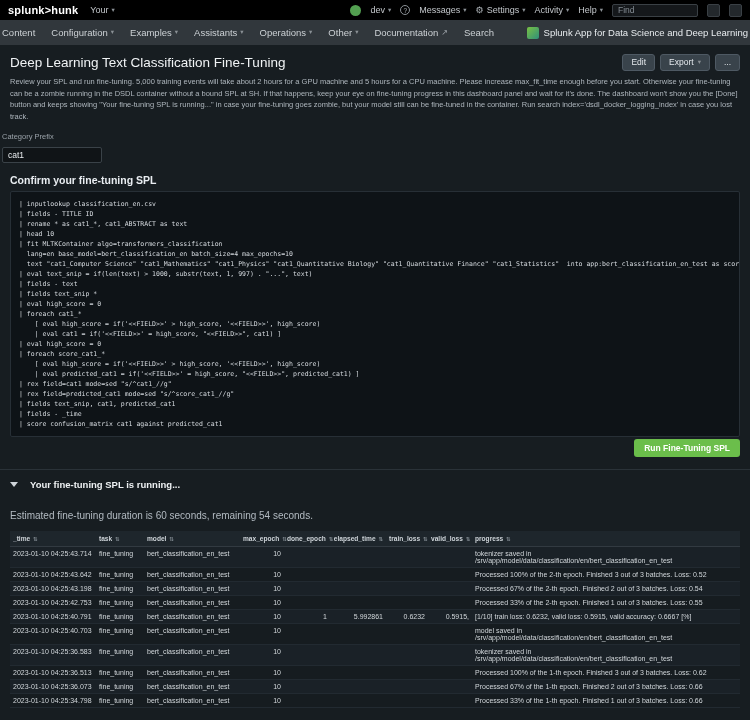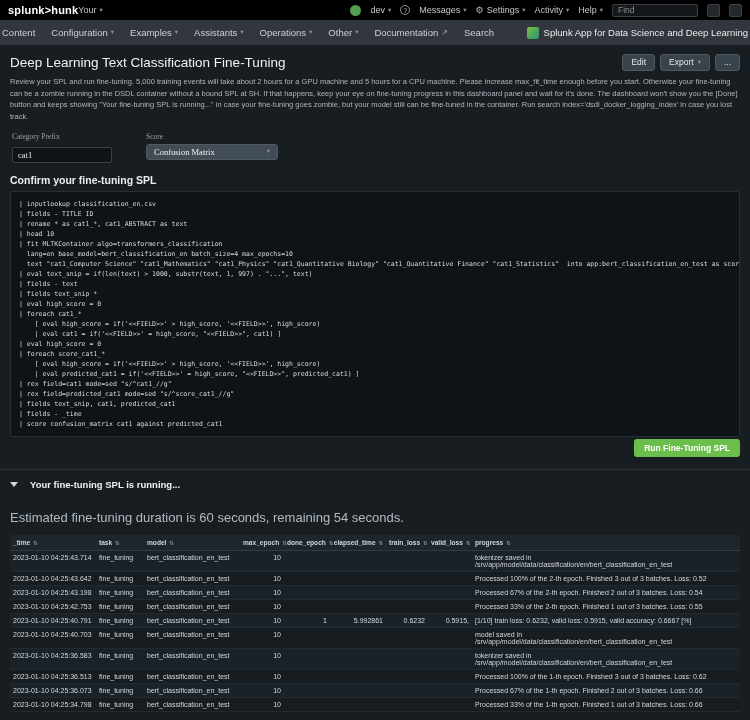--- a/index.html
+++ b/index.html
@@ -6,21 +6,21 @@
     --page-bg:#171d21; --topbar-bg:#000000; --navbar-bg:#31373c;
     --code-bg:#0e1317; --accent-green:#6bbe4b;
   }
   *{box-sizing:border-box;}
   html,body{margin:0;padding:0;}
   body{
     width:750px;min-height:720px;background:var(--page-bg);
     font-family:"Liberation Sans","DejaVu Sans",sans-serif;color:#d5dadd;
   }
   
-  .topbar{display:flex;align-items:center;height:20px;background:var(--topbar-bg);padding:0 8px;}
+  .topbar{display:flex;align-items:center;height:20px;background:var(--topbar-bg);padding:0 8px;gap:12px;}
   .logo{font-weight:bold;font-size:11px;color:#ffffff;letter-spacing:.2px;}
   .tb-item{display:flex;align-items:center;gap:3px;font-size:9px;color:#c3c7cb;text-decoration:none;cursor:pointer;white-space:nowrap;}
   .caret{font-size:6.5px;color:#8b9196;line-height:1;}
   .topbar-right{margin-left:auto;display:flex;align-items:center;gap:9px;justify-content:flex-end;}
   .avatar{width:11px;height:11px;border-radius:50%;background:#53a051;display:inline-block;}
   .circle-icon{width:10px;height:10px;border-radius:50%;border:1px solid #8b9196;color:#aeb4b9;font-size:6.5px;display:inline-flex;align-items:center;justify-content:center;}
   .gear-glyph{font-size:9px;color:#aeb4b9;line-height:1;}
   .find{width:86px;height:13px;background:#15181b;border:1px solid #3a4045;border-radius:2px;color:#d0d5d9;font-size:8.5px;padding:0 5px;font-family:inherit;}
   .find::placeholder{color:#848c93;}
   .tile{width:13px;height:13px;border:1px solid #3a4045;background:#23282c;border-radius:2px;display:inline-block;cursor:pointer;}
@@ -33,37 +33,37 @@
   .app-logo{width:12px;height:12px;border-radius:2px;background:linear-gradient(135deg,#79c143,#2f8f7b);}
   .app-title{font-size:9.5px;color:#e8ecef;white-space:nowrap;}
   
   .page-header{display:flex;align-items:center;padding:9px 10px 5px;}
   h1{margin:0;font-size:13.5px;color:#f0f3f5;font-weight:normal;}
   .header-actions{margin-left:auto;display:flex;gap:5px;}
   .btn{display:inline-flex;align-items:center;gap:4px;background:#39434b;border:1px solid #4e5963;color:#e4e8ec;font-size:8.5px;padding:2px 8px;border-radius:3px;cursor:pointer;font-family:inherit;line-height:1.3;}
   
   .description{margin:0 10px 9px;font-size:7.5px;line-height:1.55;color:#aeb6bd;}
   
-  .filters{display:flex;gap:34px;margin:0 12px 11px;font-family:Liberation Serif, serif;}
+  .filters{display:flex;gap:8px;margin:0 2px 11px;}
   .field-label{font-size:7.5px;color:#9aa2a9;margin-bottom:3px;}
   .text-input{width:100px;height:16px;background:#101417;border:1px solid #3a4248;border-radius:2px;color:#e8ecef;font-size:8.5px;padding:0 5px;font-family:inherit;}
   .select{width:132px;height:16px;background:#424c55;border:1px solid #4e5963;border-radius:3px;color:#eef1f3;font-size:8.5px;display:flex;align-items:center;justify-content:space-between;padding:0 7px;cursor:pointer;}
   
   .panel-title{margin:2px 10px 5px;font-size:10.5px;font-weight:bold;color:#e9edf1;}
   .code{margin:0 10px;background:var(--code-bg);border:1px solid #272f36;border-radius:2px;padding:7px 8px;
         font-family:"DejaVu Sans Mono","Liberation Mono",monospace;font-size:6.5px;line-height:10px;color:#d7dce1;
         white-space:pre;overflow:hidden;}
   .panel-footer{margin:8px 10px;font-size:7.5px;color:#b2bac1;}
   .run-row{display:flex;justify-content:flex-end;margin:2px 10px 12px;}
   .run-btn{background:var(--accent-green);color:#ffffff;border:none;border-radius:3px;font-size:8.5px;font-weight:bold;padding:4px 10px;cursor:pointer;font-family:inherit;}
   
   .status-bar{display:flex;align-items:center;gap:12px;border-top:1px solid #2a3238;padding:9px 10px 0;}
   .tri{width:0;height:0;border-left:4px solid transparent;border-right:4px solid transparent;border-top:5px solid #cfd5da;cursor:pointer;}
   .status-title{font-size:9.5px;font-weight:bold;color:#edf0f2;}
-  .duration{margin:20px 10px 10px;font-size:13px;color:#b2bac1;}
+  .duration{margin:20px 10px 10px;font-size:10px;color:#b2bac1;}
   
   .table-wrap{margin:0 10px;}
   table{width:100%;border-collapse:collapse;table-layout:fixed;}
   th{font-size:6.6px;color:#ced4d9;text-align:left;padding:4px 3px;background:#1e262c;border-bottom:1px solid #323a41;white-space:nowrap;overflow:visible;font-weight:bold;cursor:pointer;}
   th.num{text-align:right;}
   .sort{color:#7d868d;font-size:5.5px;margin-left:1px;}
   td{font-size:7px;color:#d2d7db;padding:3px;border-bottom:1px solid #222a31;vertical-align:top;white-space:nowrap;overflow:hidden;}
   td.num{text-align:right;}
   td.progress{white-space:pre-line;}
   tbody tr:nth-child(odd){background:#1a2127;}
@@ -158,27 +158,20 @@
       <button class="btn">...</button>
     </div>
   </div>
 
   <p class="description">Review your SPL and run fine-tuning. 5,000 training events will take about 2 hours for a GPU machine and 5 hours for a CPU machine. Please increase max_fit_time enough before you start. Otherwise your fine-tuning can be a zombie running in the DSDL container without a bound SPL at SH. If that happens, keep your eye on fine-tuning progress in this dashboard panel and wait for it's done. The dashboard won't show you the [Done] button and keeps showing "Your fine-tuning SPL is running..." in case your fine-tuning goes zombie, but your model still can be fine-tuned in the container. Run search index='dsdl_docker_logging_index' in case you lost track.</p>
 
   <div class="filters">
     <div>
       <div class="field-label">Category Prefix</div>
       <input class="text-input" value="cat1" style="">
-    </div>
-    <div>
-      <div class="field-label">Score</div>
-      <div class="select">
-        <span>Confusion Matrix</span>
-        <span class="caret">▾</span>
-      </div>
     </div>
   </div>
 
   <h2 class="panel-title">Confirm your fine-tuning SPL</h2>
   <pre class="code">| inputlookup classification_en.csv
 | fields - TITLE ID
 | rename * as cat1_*, cat1_ABSTRACT as text
 | head 10
 | fit MLTKContainer algo=transformers_classification
   lang=en base_model=bert_classification_en batch_size=4 max_epochs=10

